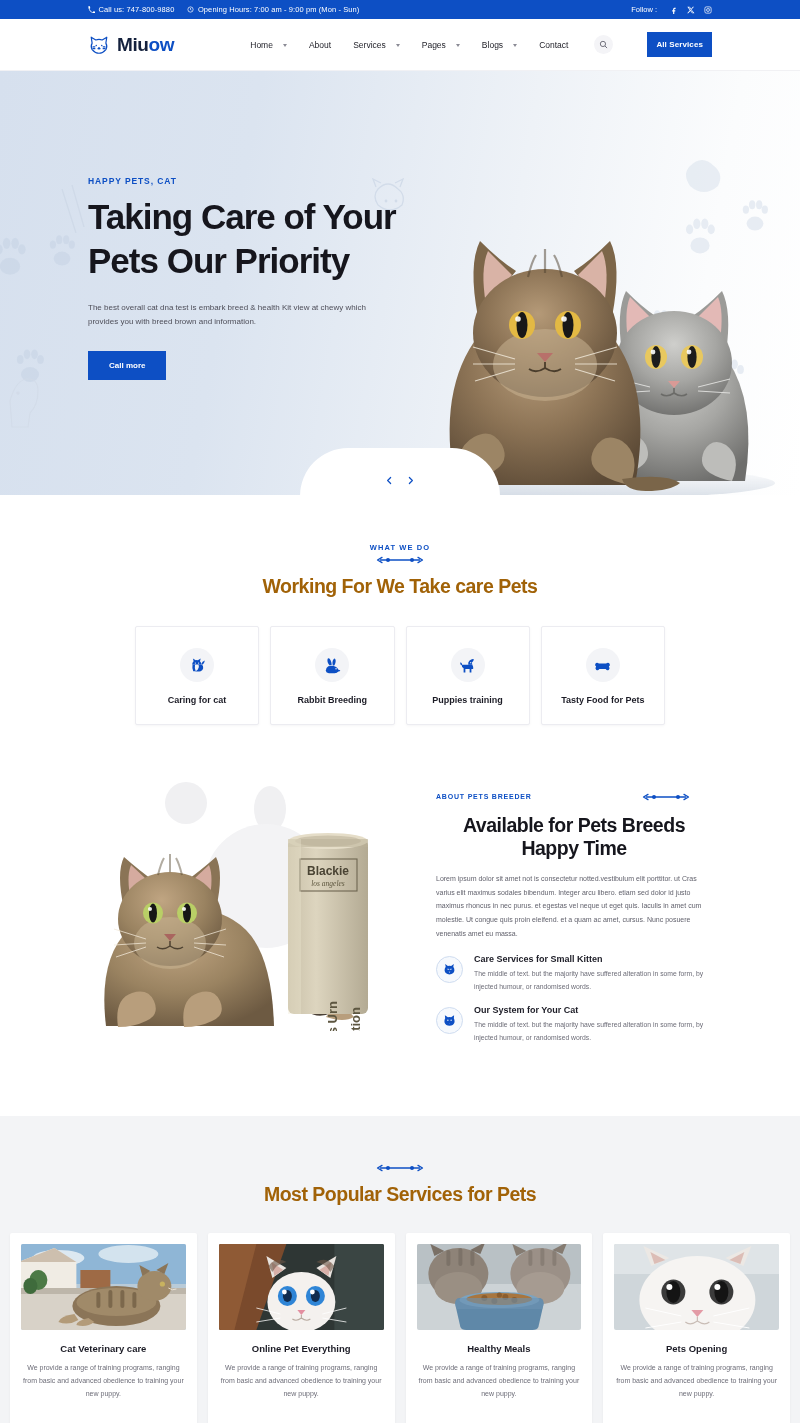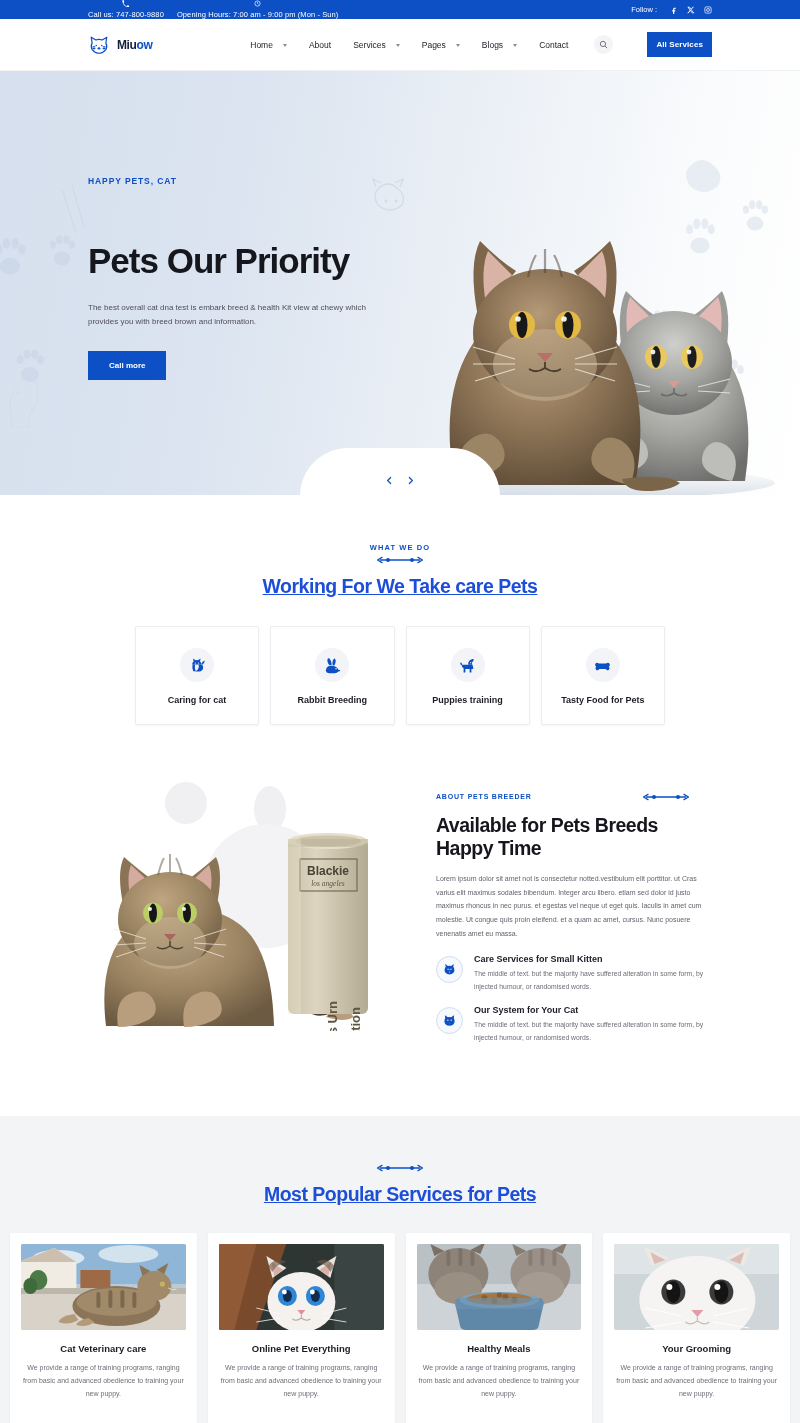--- a/index.html
+++ b/index.html
@@ -16,41 +16,41 @@
   .topbar {
     background:#0d4fc4;
     height:19px;
     display:flex;
     align-items:center;
     color:#ffffff;
     font-size:7.5px;
     padding:0 88px;
   }
   .topbar-left { display:flex; align-items:center; gap:13px; }
-  .tb-item { display:flex; align-items:center; gap:3.5px; white-space:nowrap; letter-spacing:.1px;flex-direction:column;}
+  .tb-item { display:flex; align-items:center; gap:3.5px; white-space:nowrap; letter-spacing:.1px;}
   .tb-item svg { display:block; }
   .topbar-right { margin-left:auto; display:flex; align-items:center; gap:8px; }
   .tb-follow { font-size:7.5px; margin-right:4px; }
   .soc { width:9px; height:9px; display:flex; align-items:center; justify-content:center; color:#fff; }
   .soc svg { display:block; }
 
   
   .header {
     height:52px;
     background:#fff;
     display:flex;
     align-items:center;
     padding:0 88px;
     border-bottom:1px solid #f1f1f4;
     position:relative;
     z-index:5;
   }
   .logo { display:flex; align-items:center; gap:7px; }
   .logo-mark { width:22px; height:22px; }
-  .logo-text { font-size:12px; font-weight:700; letter-spacing:-.4px; }
+  .logo-text { font-size:19px; font-weight:700; letter-spacing:-.4px; }
   .logo-text .a { color:#14213d; }
   .logo-text .b { color:#0d4fc4; }
   .nav { margin-left:auto; display:flex; align-items:center; gap:22px; }
   .nav-item {
     font-size:8.5px; color:#24242c; display:flex; align-items:center; gap:10px;
     cursor:pointer; white-space:nowrap;
   }
   .caret { width:0; height:0; border-left:2.6px solid transparent; border-right:2.6px solid transparent; border-top:3px solid #8b8b95; display:block; margin-top:1px;}
   .search-btn {
     width:19px; height:19px; border-radius:50%; background:#f4f4f7;
@@ -104,21 +104,21 @@
   .harrow { cursor:pointer; width:11px; height:13px; display:flex; align-items:center; justify-content:center;}
 
   
   .sec-head { text-align:center; }
   .sec-eyebrow {
     font-size:7.5px; font-weight:700; color:#0d4fc4; letter-spacing:1.1px;
     margin-bottom:4px;
   }
   .divider { display:flex; align-items:center; justify-content:center; margin:0 auto 11px; }
   .sec-title {
-    font-size:19.5px; font-weight:700; color:#1d4ed8; letter-spacing:-.5px;text-decoration:underline;
+    font-size:19.5px; font-weight:700; color:#a16207; letter-spacing:-.5px;
   }
 
   
   .whatwedo { padding:48px 0 0; background:#fff; }
   .feature-row {
     display:flex; gap:11px; justify-content:center; margin-top:28px; padding:0 135px;
   }
   .feature-card {
     flex:1; background:#fff; border:1px solid #ececf1; border-radius:2px;
     padding:21px 8px 19px; text-align:center;
@@ -135,20 +135,21 @@
   .about-img { width:318px; height:250px; position:relative; flex:none; }
   .about-right { flex:1; padding-top:6px; }
   .about-head { display:flex; align-items:center; gap:0; }
   .about-eyebrow {
     font-size:7px; font-weight:700; color:#0d4fc4; letter-spacing:.8px;
   }
   .about-div-wrap { margin-left:110px; }
   .about-title {
     font-size:19.5px; font-weight:700; color:#16161d; letter-spacing:-.5px;
     margin:9px 0 12px;
+    text-align:center;
   }
   .about-text {
     font-size:7px; line-height:1.95; color:#62626d; margin-bottom:14px;
   }
   .feat-item { display:flex; gap:11px; margin-bottom:12px; }
   .feat-circle {
     width:27px; height:27px; border-radius:50%; border:1px solid #cfdcf0;
     background:#f6f9fd; display:flex; align-items:center; justify-content:center;
     flex:none; margin-top:2px;
   }
@@ -402,21 +403,21 @@
           <path d="M100 340 q-8 -36 14 -48 q18 -10 28 8 q8 16 -8 26 q-16 10 -34 14z" fill="#9c8565"></path>
           <path d="M270 340 q12 -30 -8 -44 q-18 -10 -28 8 q-8 16 8 26 q12 7 28 10z" fill="#9c8565"></path>
           <path d="M262 334 q44 -6 58 4 q-10 8 -34 8 q-20 0 -24 -12z" fill="#7a6549"></path>
         </g>
       </svg>
     </div>
 
     <div class="hero-inner">
       <div class="eyebrow">HAPPY PETS, CAT</div>
       <h1 class="hero-title">
-        <br>
+        <span>Taking Care of Your</span><br>
         <span>Pets Our Priority</span>
       </h1>
       <p class="hero-sub">The best overall cat dna test is embark breed &amp; health Kit view at chewy which provides you with breed brown and information.</p>
       <button class="hero-btn">Call more</button>
     </div>
 
     <div class="hero-curve"></div>
     <div class="hero-arrows">
       <span class="harrow">
         <svg width="9" height="11" viewBox="0 0 24 24" fill="none" stroke="#0d4fc4" stroke-width="3.2" stroke-linecap="round" stroke-linejoin="round">
@@ -762,21 +763,21 @@
               <circle cx="58" cy="43" r="3" fill="#fff"></circle>
               <circle cx="106" cy="43" r="3" fill="#fff"></circle>
               <path d="M80 66 h12 l-6 7z" fill="#e39ba6"></path>
               <path d="M86 73 v4 M86 77 q-7 5 -12 1 M86 77 q7 5 12 1" stroke="#c9bdb6" stroke-width="1.2" fill="none"></path>
               <g stroke="#ffffff" stroke-width="1" opacity=".9">
                 <path d="M70 72 l-36 -8 M70 78 l-36 6 M102 72 l36 -8 M102 78 l36 6"></path>
               </g>
             </g>
           </svg>
         </div>
-        <div class="svc-title">Your Grooming</div>
+        <div class="svc-title">Pets Opening</div>
         <div class="svc-desc">We provide a range of training programs, ranging from basic and advanced obedience to training your new puppy.</div>
 
       </div>
 
     </div>
   </div>
 
 </div>
 
 </body></html>

